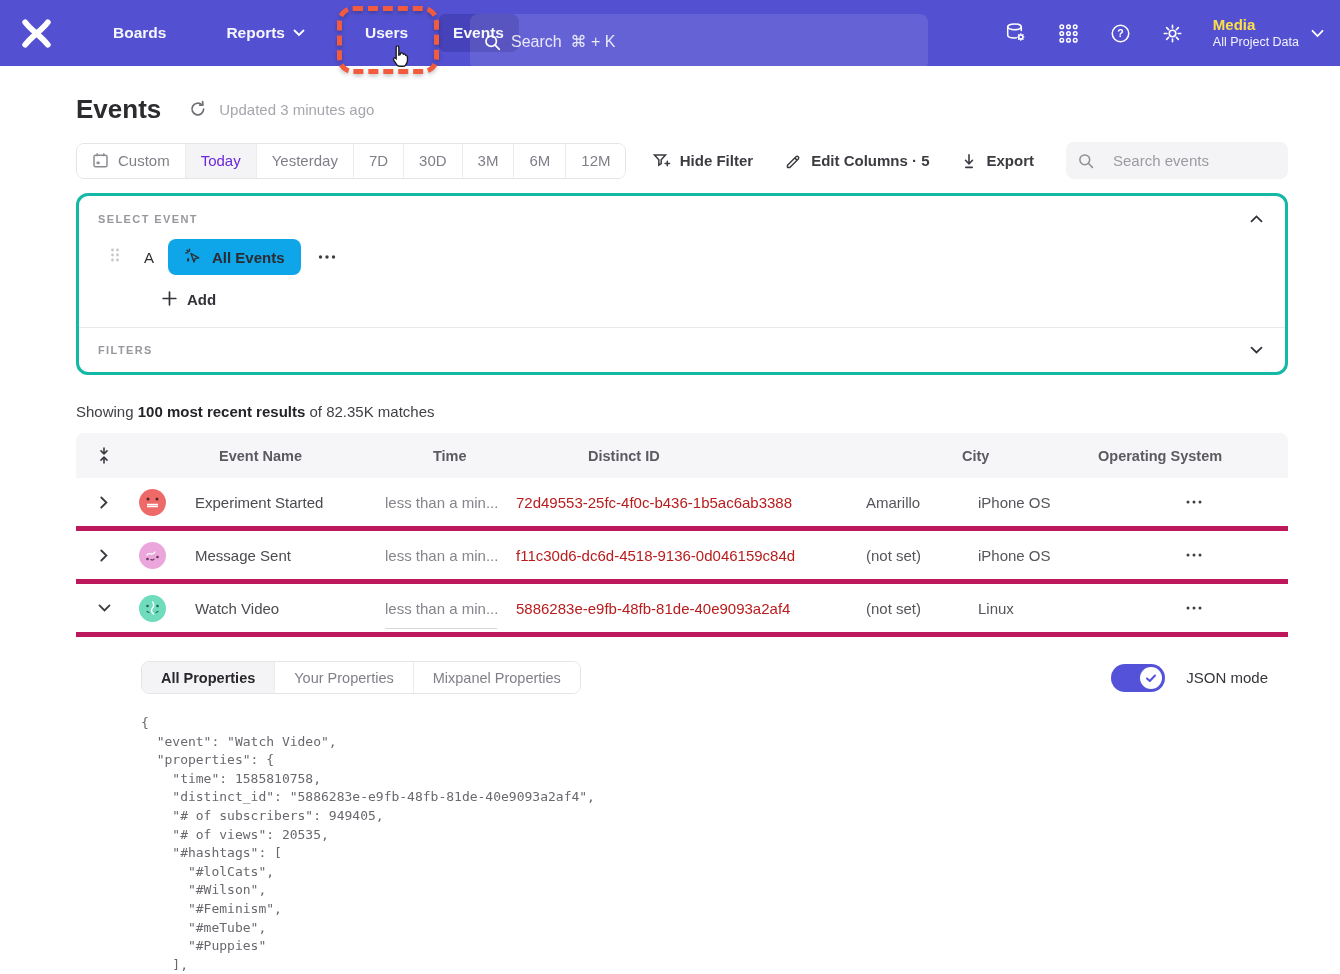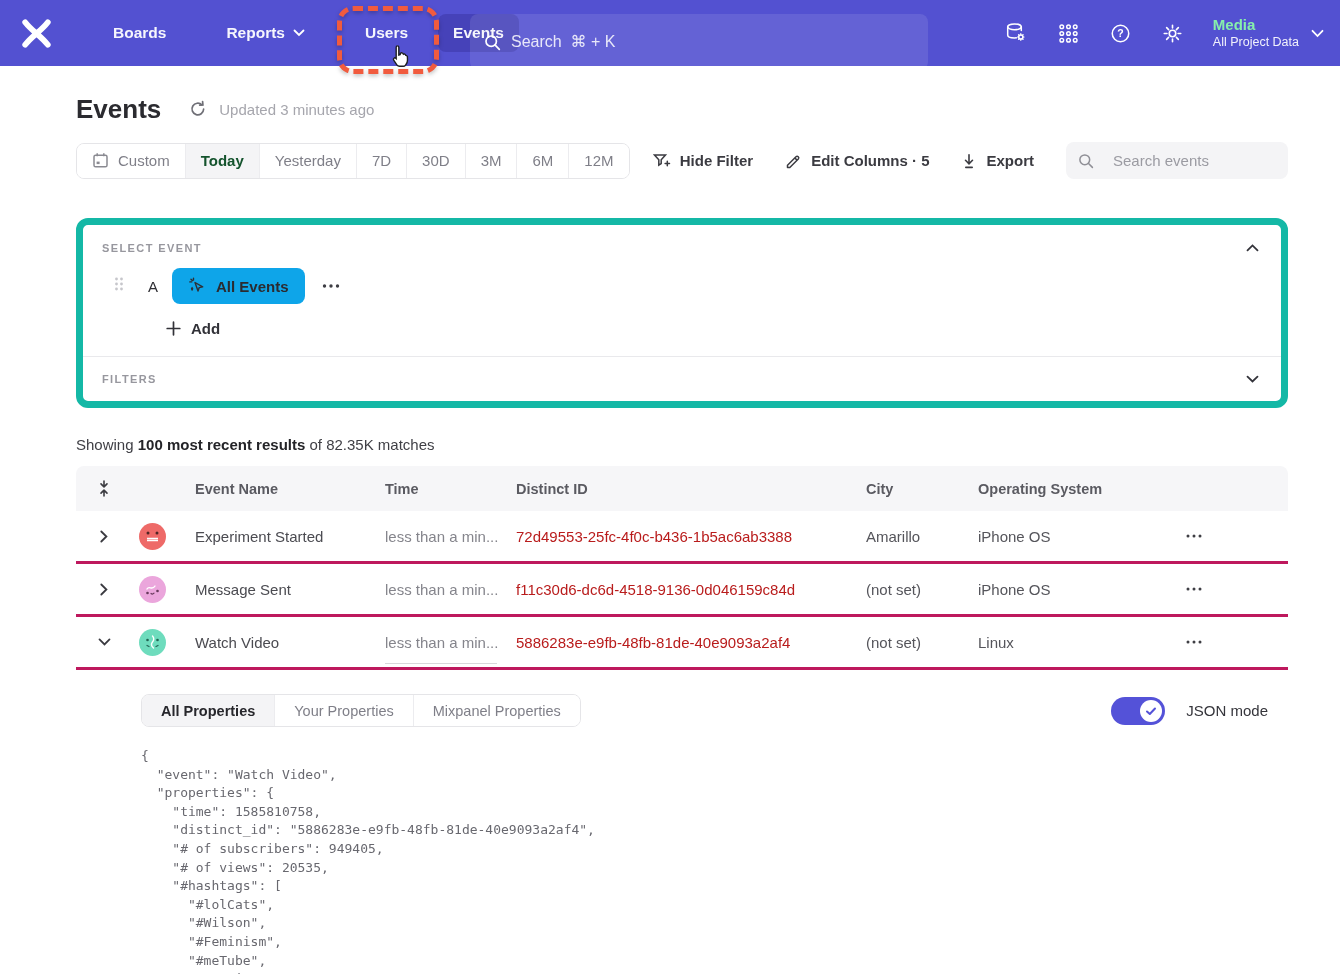--- a/index.html
+++ b/index.html
@@ -19,74 +19,74 @@
     background: rgba(255,255,255,.1); border-radius: 8px; display: flex; align-items: center;
     padding: 0 14px; gap: 10px; }
   .nav-search input { flex: 1; background: transparent; border: none; outline: none;
     color: #fff; font-size: 16px; font-family: inherit; }
   .nav-search input::placeholder { color: rgba(255,255,255,.85); }
   .nav-right { position: absolute; right: 0; top: 0; height: 66px; display: flex;
     align-items: center; gap: 29px; padding-right: 16px; }
   .icon-btn { display: flex; align-items: center; }
   .project { display: flex; align-items: center; gap: 12px; }
   .project-names { display: flex; flex-direction: column; }
-  .project-name { color: #86efac; font-size: 15px; font-weight: 700; line-height: 19px; }
+  .project-name { color: #fde047; font-size: 15px; font-weight: 700; line-height: 19px; }
   .project-scope { color: rgba(255,255,255,.92); font-size: 12.5px; line-height: 17px; }
 
   
   .annotation { position: absolute; left: 337px; top: 6px; width: 102px; height: 68px;
     border: 5px dashed #f15b3e; border-radius: 16px; z-index: 5; pointer-events: none;
     filter: drop-shadow(0 2px 2px rgba(0,0,0,.25)); }
   .cursor-glyph { position: absolute; left: 388px; top: 44px; z-index: 6; pointer-events: none; }
 
   
   .content { padding: 26px 52px 0 76px; }
   .title-row { display: flex; align-items: center; height: 34px; }
   .title-row h1 { font-size: 26px; font-weight: 700; color: #2b2b30; }
   .refresh-btn { margin-left: 28px; display: flex; align-items: center; }
   .updated { margin-left: 12px; font-size: 15px; color: #a6a6ad; }
 
   .controls-row { margin-top: 16px; display: flex; align-items: center; }
   .segmented { display: flex; border: 1px solid #e5e5e8; border-radius: 8px; overflow: hidden; height: 36px; background: #fff; }
   .seg-item { display: flex; align-items: center; gap: 9px; padding: 0 15px; font-size: 15px;
     color: #7f7f88; border-left: 1px solid #ececef; background: #fff; white-space: nowrap; }
   .seg-item:first-child { border-left: none; }
-  .seg-item.active { background: #f4f4f6; color: #14532d; font-weight: 700; }
+  .seg-item.active { background: #f4f4f6; color: #6d28d9; font-weight: 400; }
   .toolbar { margin-left: auto; display: flex; align-items: center; gap: 32px; }
   .tool-btn { display: flex; align-items: center; gap: 9px; font-size: 15px; font-weight: 600; color: #3b3b41; }
   .search-events { width: 222px; height: 37px; background: #f4f4f6; border-radius: 8px;
     display: flex; align-items: center; padding: 0 12px; gap: 19px; }
   .search-events input { flex: 1; min-width: 0; background: transparent; border: none; outline: none;
     font-size: 15px; color: #3b3b41; font-family: inherit; }
   .search-events input::placeholder { color: #9b9ba2; }
 
   
-  .query-card { margin-top: 39px; border: 7px solid #14b8a6; border-radius: 12px; }
+  .query-card { margin-top: 14px; border: 3px solid #14b8a6; border-radius: 12px; }
   .qc-head { display: flex; justify-content: space-between; align-items: center; padding: 15px 22px 0 19px; }
   .qc-label { font-size: 11px; font-weight: 700; letter-spacing: 1.4px; color: #97979e; }
   .qc-event-row { display: flex; align-items: center; margin: 13px 0 0 30px; height: 36px; }
   .clause-letter { margin-left: 23px; font-size: 15px; color: #2e2e33; }
   .event-pill { margin-left: 14px; height: 36px; border-radius: 8px; background: #0ea5e9;
     display: flex; align-items: center; gap: 9px; padding: 0 16px; }
   .event-pill span { font-size: 15px; font-weight: 700; color: #2b2b30; }
   .more-btn { margin-left: 17px; display: flex; align-items: center; }
-  .add-btn { margin: 16px 0 19px 83px; display: flex; align-items: center; gap: 10px;
+  .add-btn { margin: 16px 0 19px 83px; display: flex; gap: 10px;
     font-size: 15px; font-weight: 600; color: #323238; }
   .qc-divider { border-top: 1px solid #e9e9ec; }
   .qc-filters { display: flex; justify-content: space-between; align-items: center; padding: 14px 22px 15px 19px; }
 
   .results-line { margin-top: 28px; font-size: 15px; color: #3f3f45; }
   .results-line b { color: #242428; }
 
   
   .events-table { margin-top: 13px; }
   .t-grid { display: grid; grid-template-columns: 119px 190px 131px 350px 112px 208px 1fr; align-items: center; }
   .t-header { height: 45px; background: #f6f6f8; border-radius: 8px 8px 0 0;
-    font-size: 14.5px; font-weight: 600; color: #5a5a61; }
-  .t-row { height: 53px; border-bottom: 3px solid #be185d; position: relative; font-size: 15px; }
+    font-size: 14.5px; font-weight: 600; color: #5a5a61; gap: 24px; }
+  .t-row { height: 53px; border-bottom: 5px solid #be185d; position: relative; font-size: 15px; }
   .c-exp { display: flex; align-items: center; padding-left: 16px; }
   .row-chevron { width: 24px; display: flex; justify-content: center; align-items: center; }
   .avatar { margin-left: 23px; width: 27px; height: 27px; border-radius: 50%;
     display: flex; align-items: center; justify-content: center; }
   .c-name { color: #4b4b51; }
   .c-time { color: #85858c; }
   .c-id { color: #b91c1c; text-decoration: none; }
   .c-city, .c-os { color: #55555b; }
   .c-actions { display: flex; align-items: center; justify-self: start; }
   .time-underline { position: absolute; left: 309px; bottom: 3px; width: 112px;

